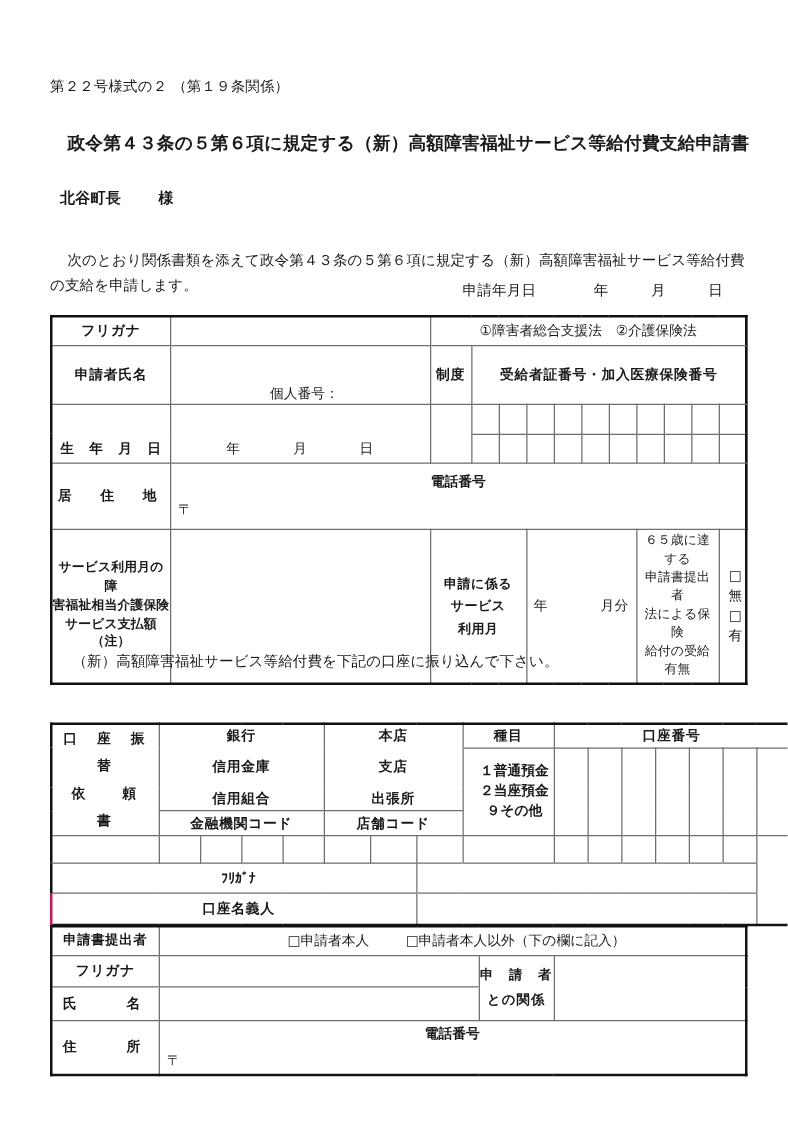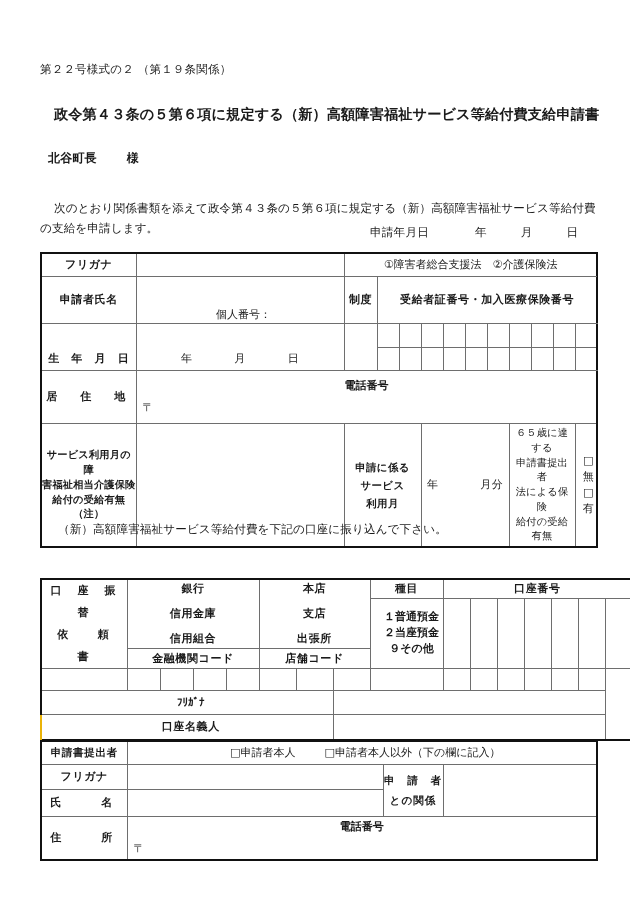--- a/index.html
+++ b/index.html
@@ -275,21 +275,21 @@
           <span class="tel-mark">〒</span>
           <span class="tel-word">電話番号</span>
         </div>
       </td>
     </tr>
 
     <tr>
       <td class="svc-label" style="height:72px">
         <div>サービス利用月の障</div>
         <div>害福祉相当介護保険</div>
-        <div>給付の受給有無（注）</div>
+        <div>サービス支払額（注）</div>
       </td>
       <td style="width:110px"></td>
       <td colspan="3" class="lbl small" style="letter-spacing:0.4px;line-height:1.75">
         <div>申請に係る</div>
         <div>サービス</div>
         <div>利用月</div>
       </td>
       <td colspan="4" class="ym-line">
         <span>年</span><span class="g1"></span><span>月分</span>
       </td>
@@ -386,21 +386,21 @@
       <td class="nb-b"></td>
       <td class="nb-b"></td>
     </tr>
 
     <tr>
       <td colspan="7" class="left padl dotted-b hankaku" style="height:23px;border-left:2px solid #111">ﾌﾘｶﾞﾅ</td>
       <td colspan="8" class="dotted-b"></td>
     </tr>
 
     <tr>
-      <td colspan="7" class="left padl lbl" style="height:24px;border-left:2px solid #eab308">口座名義人</td>
+      <td colspan="7" class="left padl lbl" style="height:24px;border-left:2px solid #be185d">口座名義人</td>
       <td colspan="8"></td>
     </tr>
   </tbody>
     </table>
 
   <table class="grid outer" id="submit-table">
     <colgroup>
       <col style="width:86px">
       <col style="width:256px">
       <col style="width:60px">

